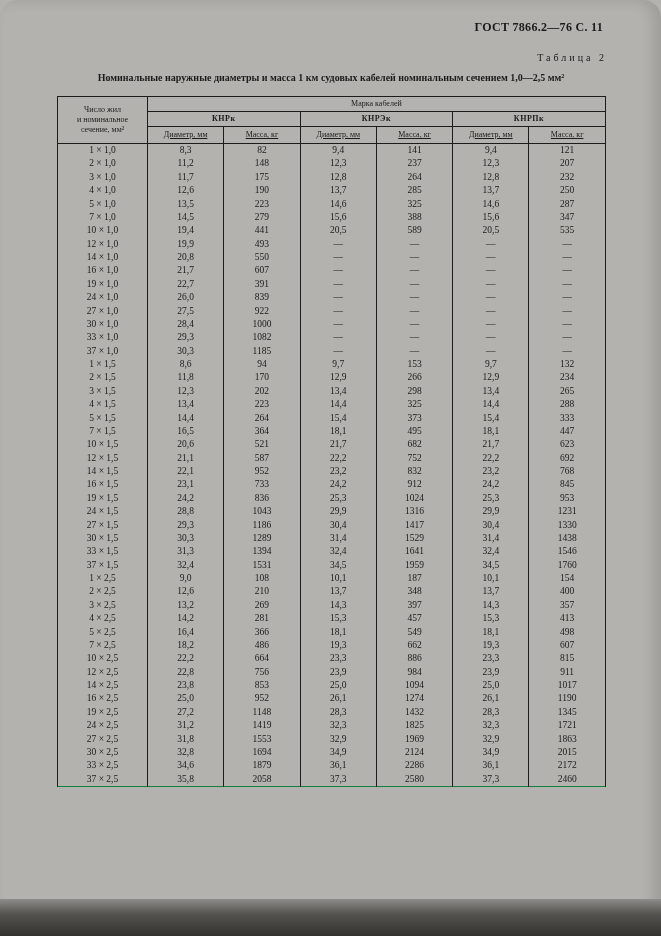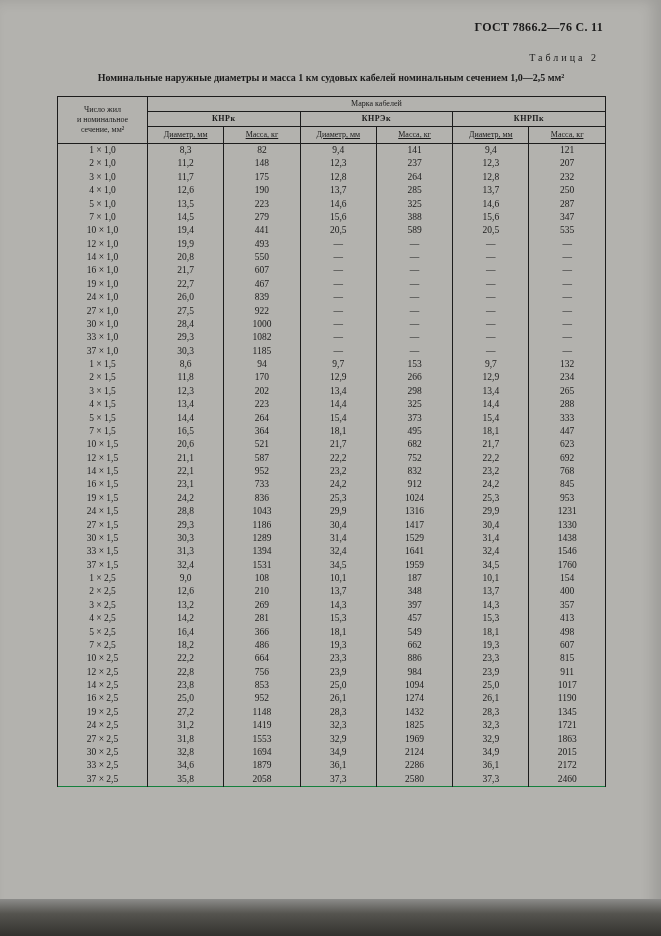--- a/index.html
+++ b/index.html
@@ -7,27 +7,28 @@
     width: 661px; height: 936px;
     position: relative;
     background: #b3b2ae;
     overflow: hidden;
     font-family: "Liberation Serif", "DejaVu Serif", serif;
     color: #1b1b1b;
   }
   .scan-page {
     position: absolute; inset: 0;
     box-shadow: inset -8px 0 14px rgba(0,0,0,0.12);
+    border-radius: 18px;
   }
   .doc-header {
     position: absolute; top: 20px; right: 58px;
     font-size: 12px; font-weight: bold; letter-spacing: 0.3px;
   }
   .table-label {
-    position: absolute; top: 52px; right: 62px;
+    position: absolute; top: 52px; right: 54px;
     font-size: 10px; letter-spacing: 3px; font-family: Liberation Serif, serif;
   }
   .doc-title {
     position: absolute; top: 72px; left: 57px; width: 548px;
     text-align: center; font-weight: bold; font-size: 10px;
     white-space: nowrap;
   }
   table.cable-table {
     position: absolute; top: 96px; left: 57px;
     width: 548px; border-collapse: collapse; table-layout: fixed;
@@ -184,21 +185,21 @@
           <td>21,7</td>
           <td>607</td>
           <td>—</td>
           <td>—</td>
           <td>—</td>
           <td>—</td>
         </tr>
         <tr>
           <td>19 × 1,0</td>
           <td>22,7</td>
-          <td>467</td>
+          <td>391</td>
           <td>—</td>
           <td>—</td>
           <td>—</td>
           <td>—</td>
         </tr>
         <tr>
           <td>24 × 1,0</td>
           <td>26,0</td>
           <td>839</td>
           <td>—</td>

